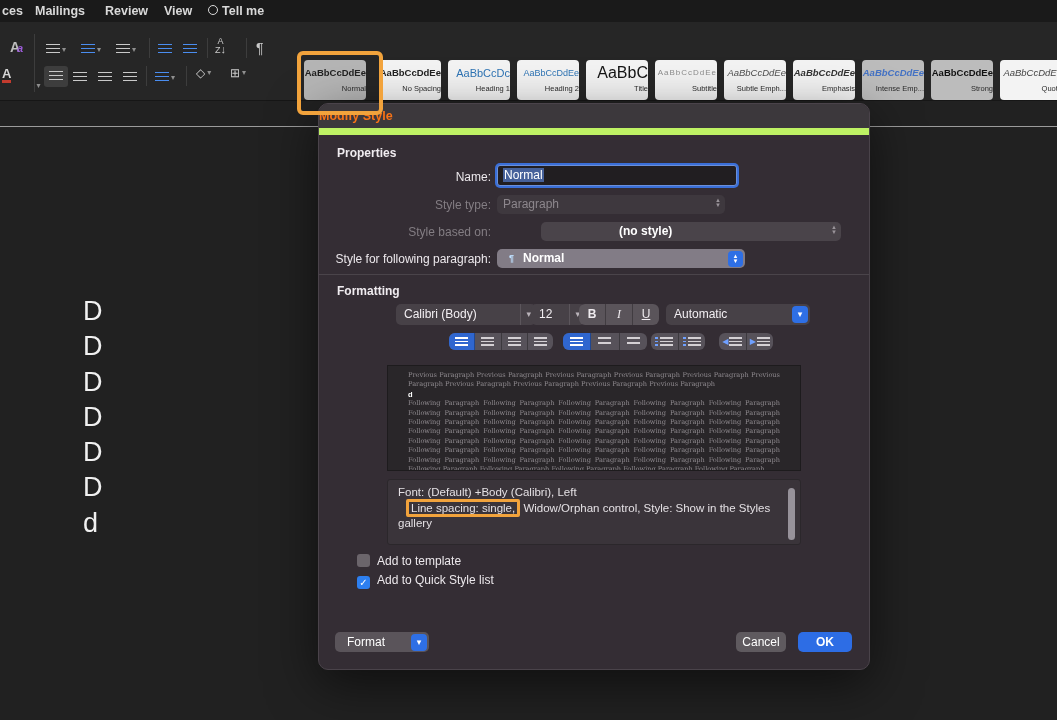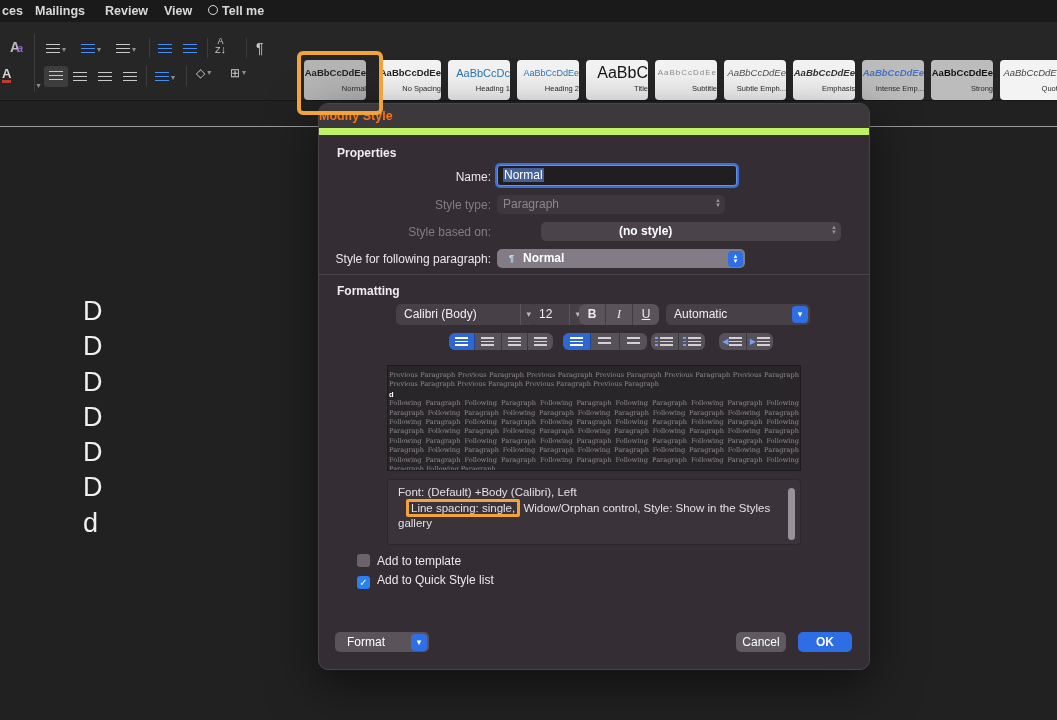--- a/index.html
+++ b/index.html
@@ -63,21 +63,21 @@
   .seg{position:absolute;top:0;height:17px;background:#57525a;border-radius:6px;display:flex;overflow:hidden;}
   .seg .cell{display:flex;align-items:center;justify-content:center;border-right:1px solid rgba(0,0,0,.3);}
   .seg .cell:last-child{border-right:none;}
   .seg .cell.sel{background:#2f66cf;}
   .mb{display:inline-block;width:13px;height:9px;background:repeating-linear-gradient(to bottom,#d4d0d4 0 1.5px,transparent 1.5px 3.6px);}
   .cell.sel .mb{background:repeating-linear-gradient(to bottom,#fff 0 1.5px,transparent 1.5px 3.6px);}
   .mb.sp2{background:repeating-linear-gradient(to bottom,#d4d0d4 0 1.5px,transparent 1.5px 5px);}
   .dotcol{display:inline-block;width:3px;height:10px;margin-right:2px;background:repeating-linear-gradient(to bottom,#6fa0ff 0 1.8px,transparent 1.8px 3.6px);}
   .arr{color:#6fa0ff;font-size:8px;margin-right:1px;}
 
-  .previewbox{position:absolute;left:68px;width:414px;height:106px;background:#292629;border:1px solid #1d1b1d;overflow:hidden;padding:5px 1px;box-sizing:border-box;font-family:"DejaVu Serif",serif;font-size:6.6px;line-height:9.4px;color:#8f8a8f;text-align:justify;}
+  .previewbox{position:absolute;left:68px;width:414px;height:106px;background:#292629;border:1px solid #1d1b1d;overflow:hidden;padding:5px 20px;box-sizing:border-box;font-family:"DejaVu Serif",serif;font-size:6.6px;line-height:9.4px;color:#8f8a8f;text-align:justify;}
   .previewbox .sampleline{color:#fff;font-weight:700;font-family:"Liberation Sans",sans-serif;font-size:7.5px;}
   .descbox{position:absolute;left:68px;width:414px;height:66px;background:#3a343a;border:1px solid #2b272b;border-radius:3px;box-sizing:border-box;padding:5px 24px 5px 10px;font-size:11.5px;line-height:15.5px;color:#e4e0e4;}
   .descbox .hlspan{border:3px solid #f2a33c;border-radius:2px;padding:0 2px;margin-left:8px;}
   .descscroll{position:absolute;right:5px;top:8px;width:7px;height:52px;background:#97929a;border-radius:4px;}
 
   .cbrow{position:absolute;left:38px;height:15px;font-size:12px;color:#ece8ec;line-height:15px;}
   .cbox{display:inline-block;width:13px;height:13px;border-radius:3px;background:#6b656b;vertical-align:-2px;margin-right:7px;}
   .cbox.on{background:#2d7ff0;color:#fff;text-align:center;font-size:10px;line-height:13px;}
 
   .btn{position:absolute;height:20px;border-radius:5px;font-size:12px;color:#fff;text-align:center;line-height:20px;cursor:default;}

